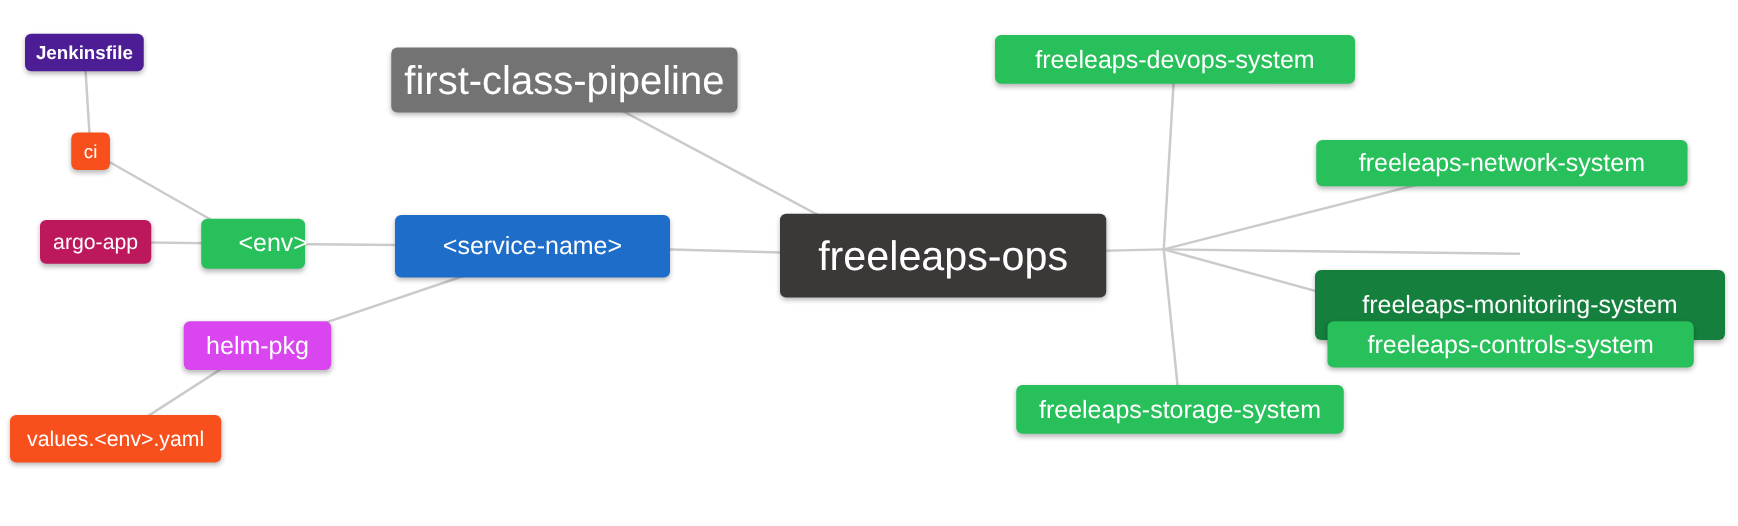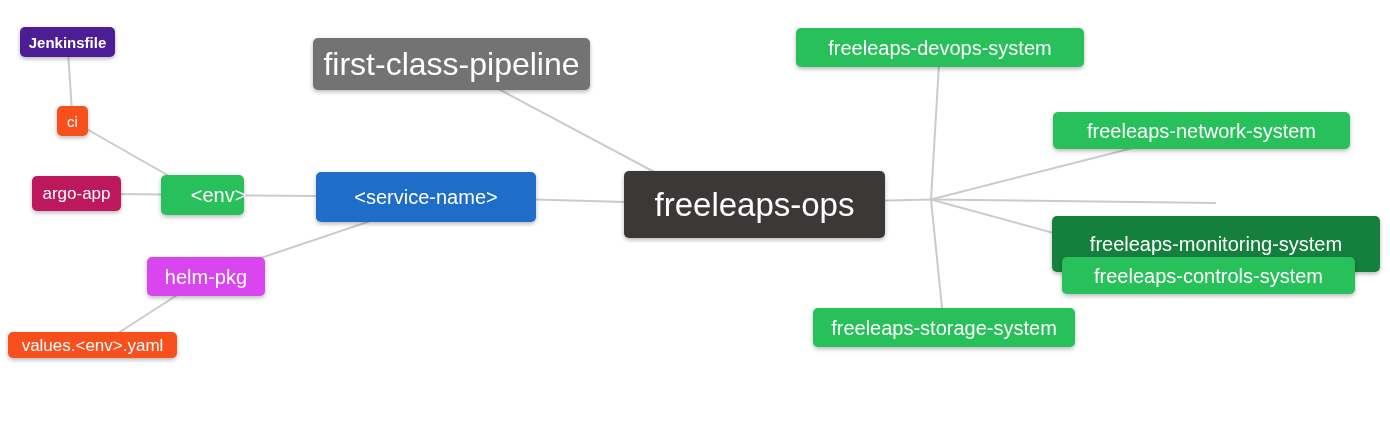--- a/index.html
+++ b/index.html
@@ -73,21 +73,21 @@
     </div>
     <div class="node" style="left: 147px; top: 257px; width: 118px; height: 39px; background: #d946ef; font-size: 20px;">
       <span>helm-pkg</span>
     </div>
     <div class="node" style="left: 57px; top: 106px; width: 31px; height: 30px; background: rgb(248, 80, 29); font-size: 15px;">
       <span>ci</span>
     </div>
     <div class="node" style="left: 32px; top: 176px; width: 89px; height: 35px; background: #be185d; font-size: 17px;">
       <span>argo-app</span>
     </div>
-    <div class="node" style="left: 8px; top: 332px; width: 169px; height: 26px; background: rgb(248, 80, 29); font-size: 17px;">
+    <div class="node" style="left: 8px; top: 332px; width: 169px; height: 38px; background: rgb(248, 80, 29); font-size: 17px;">
       <span>values.&lt;env&gt;.yaml</span>
     </div>
     <div class="node" style="left: 20px; top: 27px; width: 95px; height: 30px; background: #4c1d95; font-size: 15px; font-weight: bold;">
       <span>Jenkinsfile</span>
     </div>
     <div class="node" style="left: 796px; top: 28px; width: 288px; height: 39px; background: rgb(40, 192, 90); font-size: 20px;">
       <span>freeleaps-devops-system</span>
     </div>
     <div class="node" style="left: 1053px; top: 112px; width: 297px; height: 37px; background: rgb(40, 192, 90); font-size: 20px;">
       <span>freeleaps-network-system</span>

